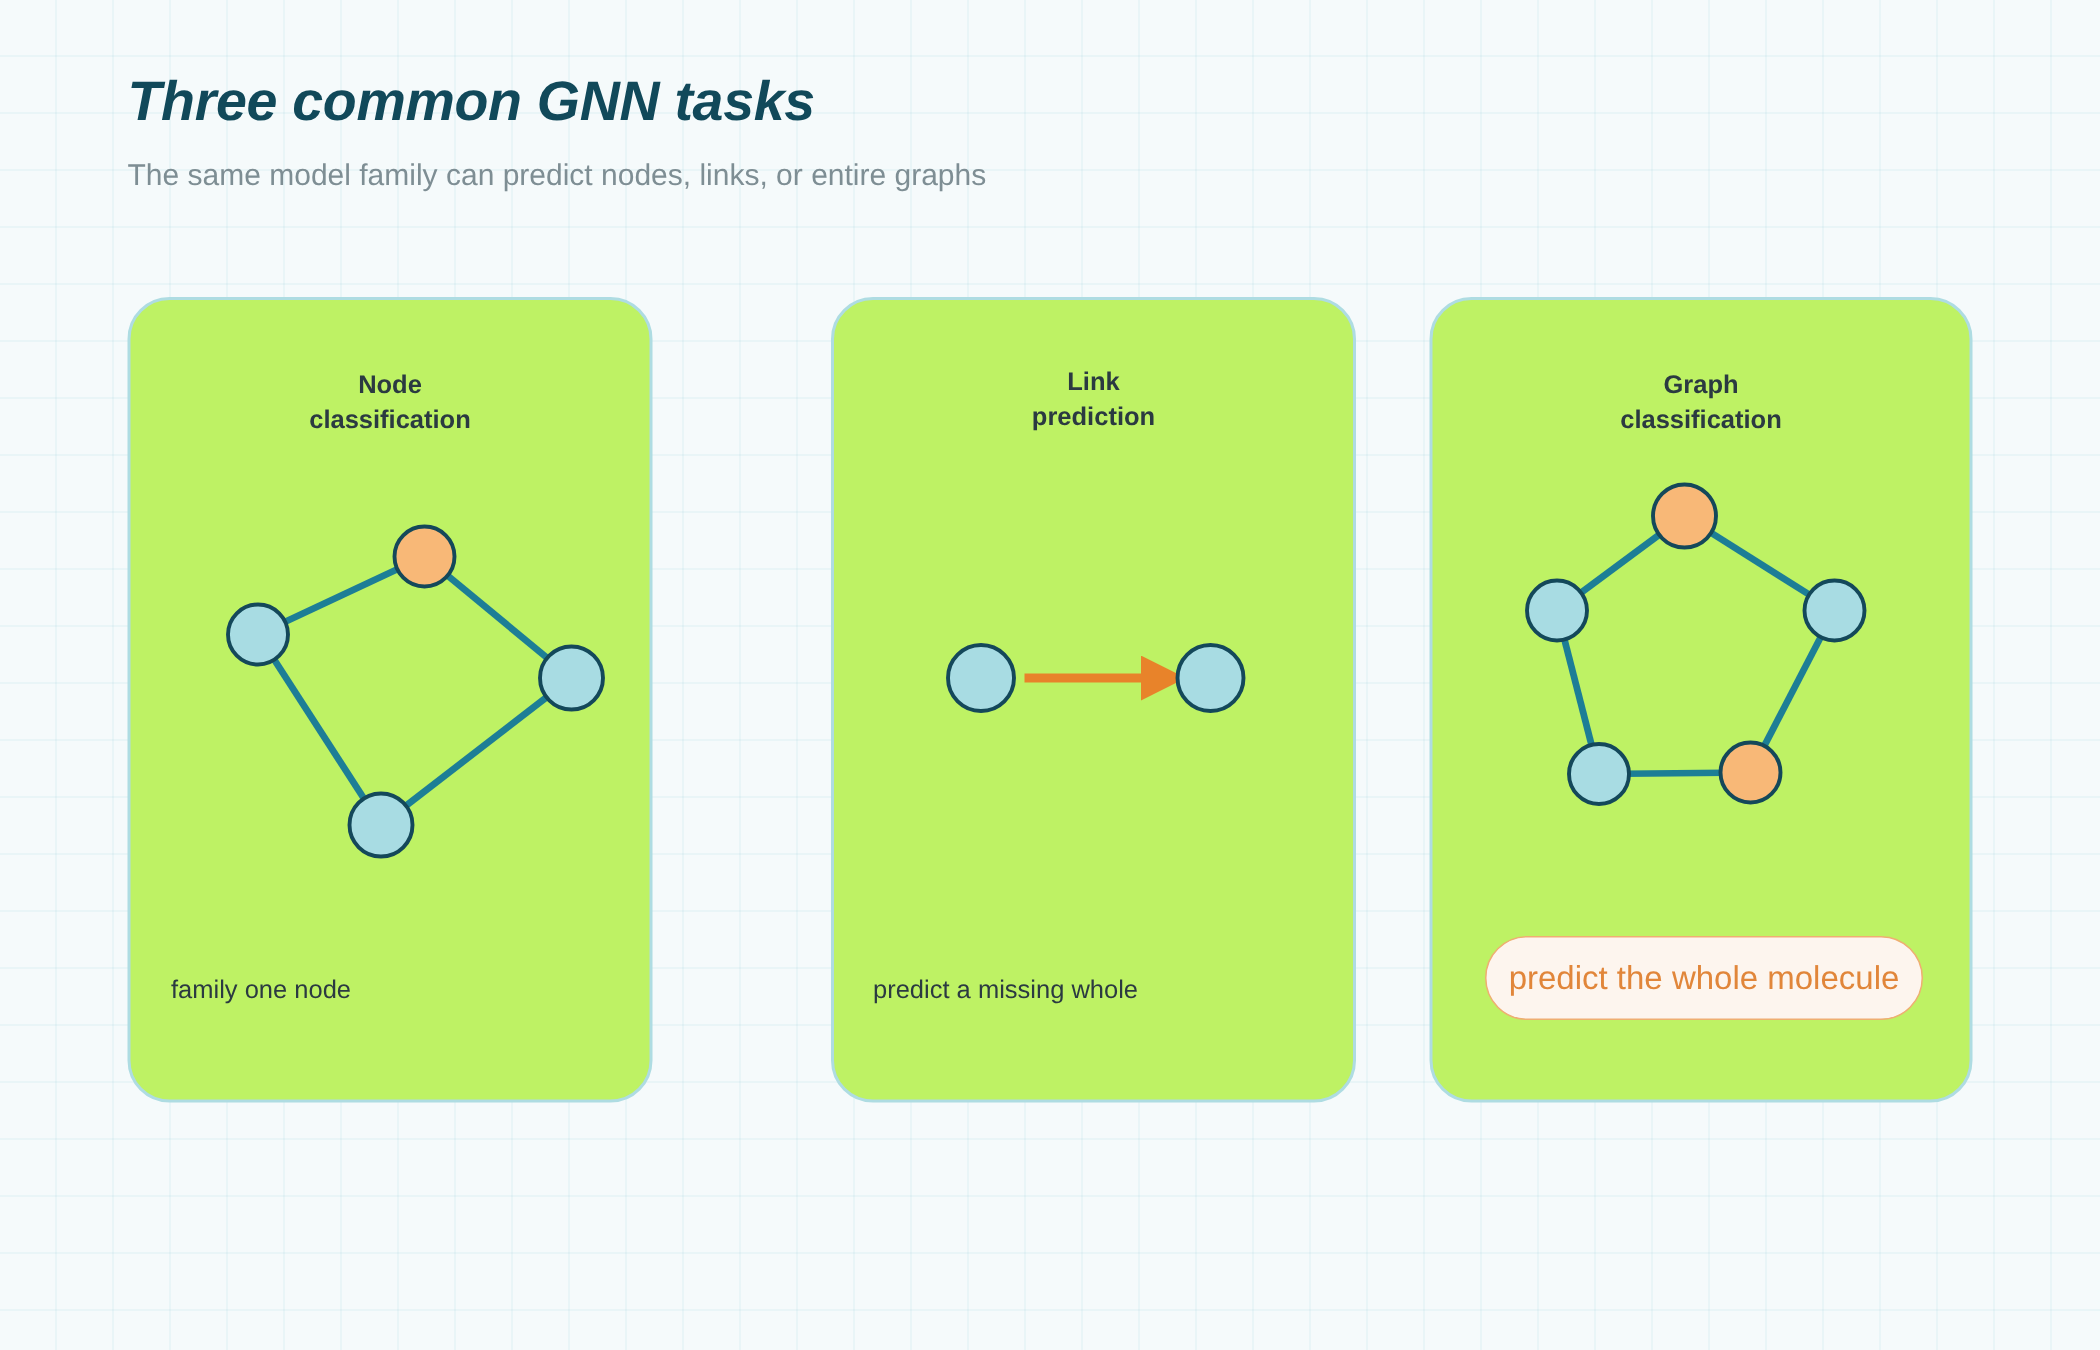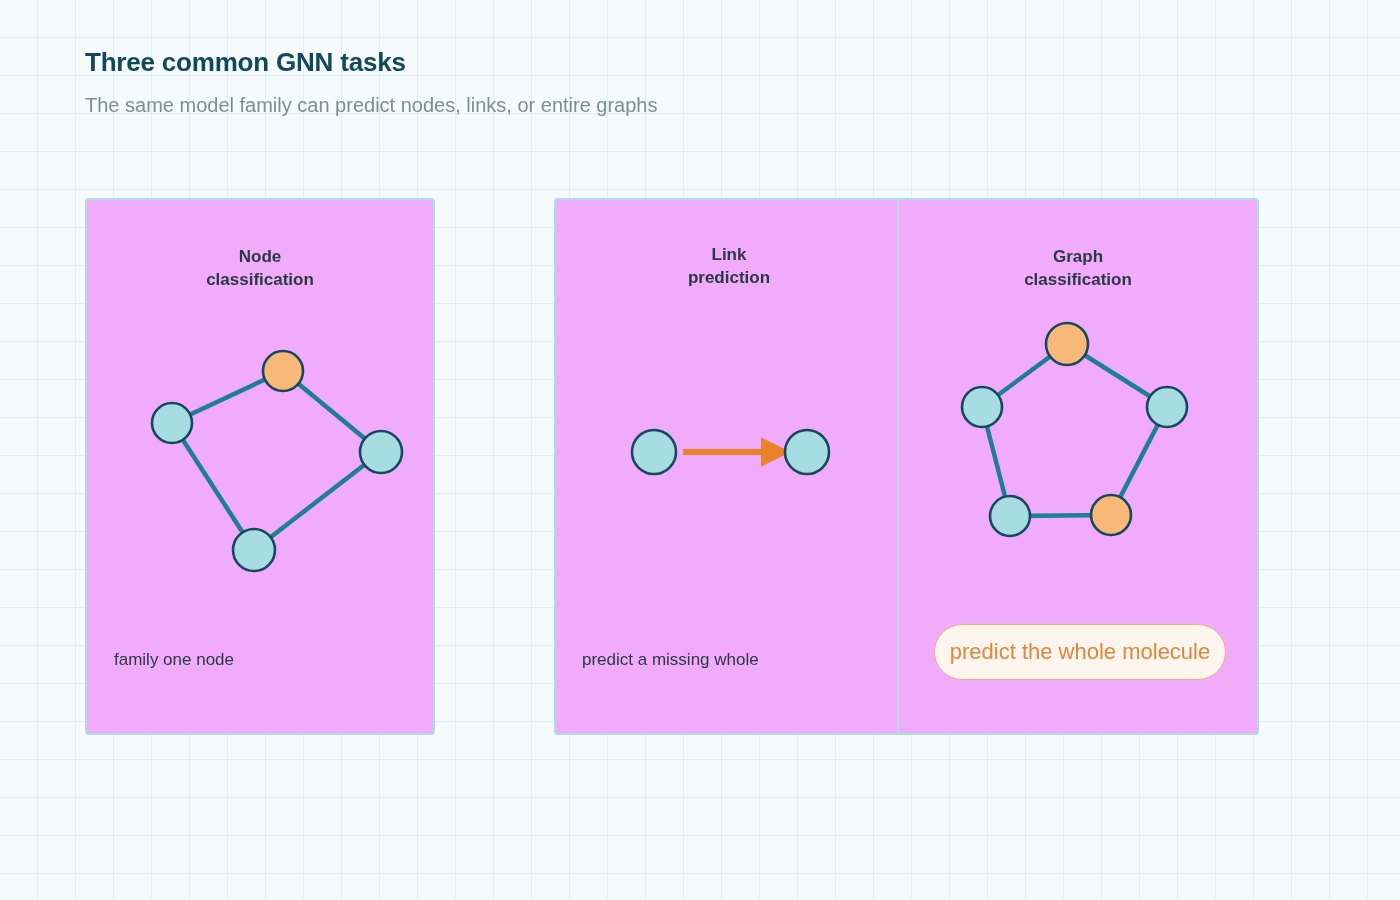--- a/index.html
+++ b/index.html
@@ -18,46 +18,47 @@
       linear-gradient(to right, rgba(168, 214, 222, 0.30) 1px, transparent 1px),
       linear-gradient(to bottom, rgba(168, 214, 222, 0.30) 1px, transparent 1px);
     background-size: 38px 38px;
     background-position: -1px -1px;
   }
 
   
   #header { position: absolute; left: 85px; top: 48px; }
 
   #page-title {
-    font-size: 26px;
+    font-size: 37px;
     font-weight: bold;
     color: #11495A;
     letter-spacing: -0.2px;
     line-height: 1.1;
+    font-style: italic;
   }
 
   #page-subtitle {
     margin-top: 16px;
     font-size: 20px;
     color: #7E8E94;
     font-weight: normal;
     line-height: 1.2;
   }
 
   
   .card {
     position: absolute;
-    background: #f0abfc;
+    background: #bef264;
     border: 2px solid #AEDCE2;
-    border-radius: 4px;
+    border-radius: 28px;
   }
 
   #card-node       { left: 85px;  top: 198px; width: 350px; height: 537px; }
   #card-link       { left: 519px; top: 198px; width: 350px; height: 537px; margin-left: 35px; }
-  #card-graph      { left: 897px; top: 198px; width: 362px; height: 537px; }
+  #card-graph      { left: 953px; top: 198px; width: 362px; height: 537px; }
 
   .card-title {
     position: absolute;
     left: 0; right: 0;
     text-align: center;
     font-size: 17px;
     font-weight: bold;
     color: #2B3A41;
     line-height: 1.38;
   }

